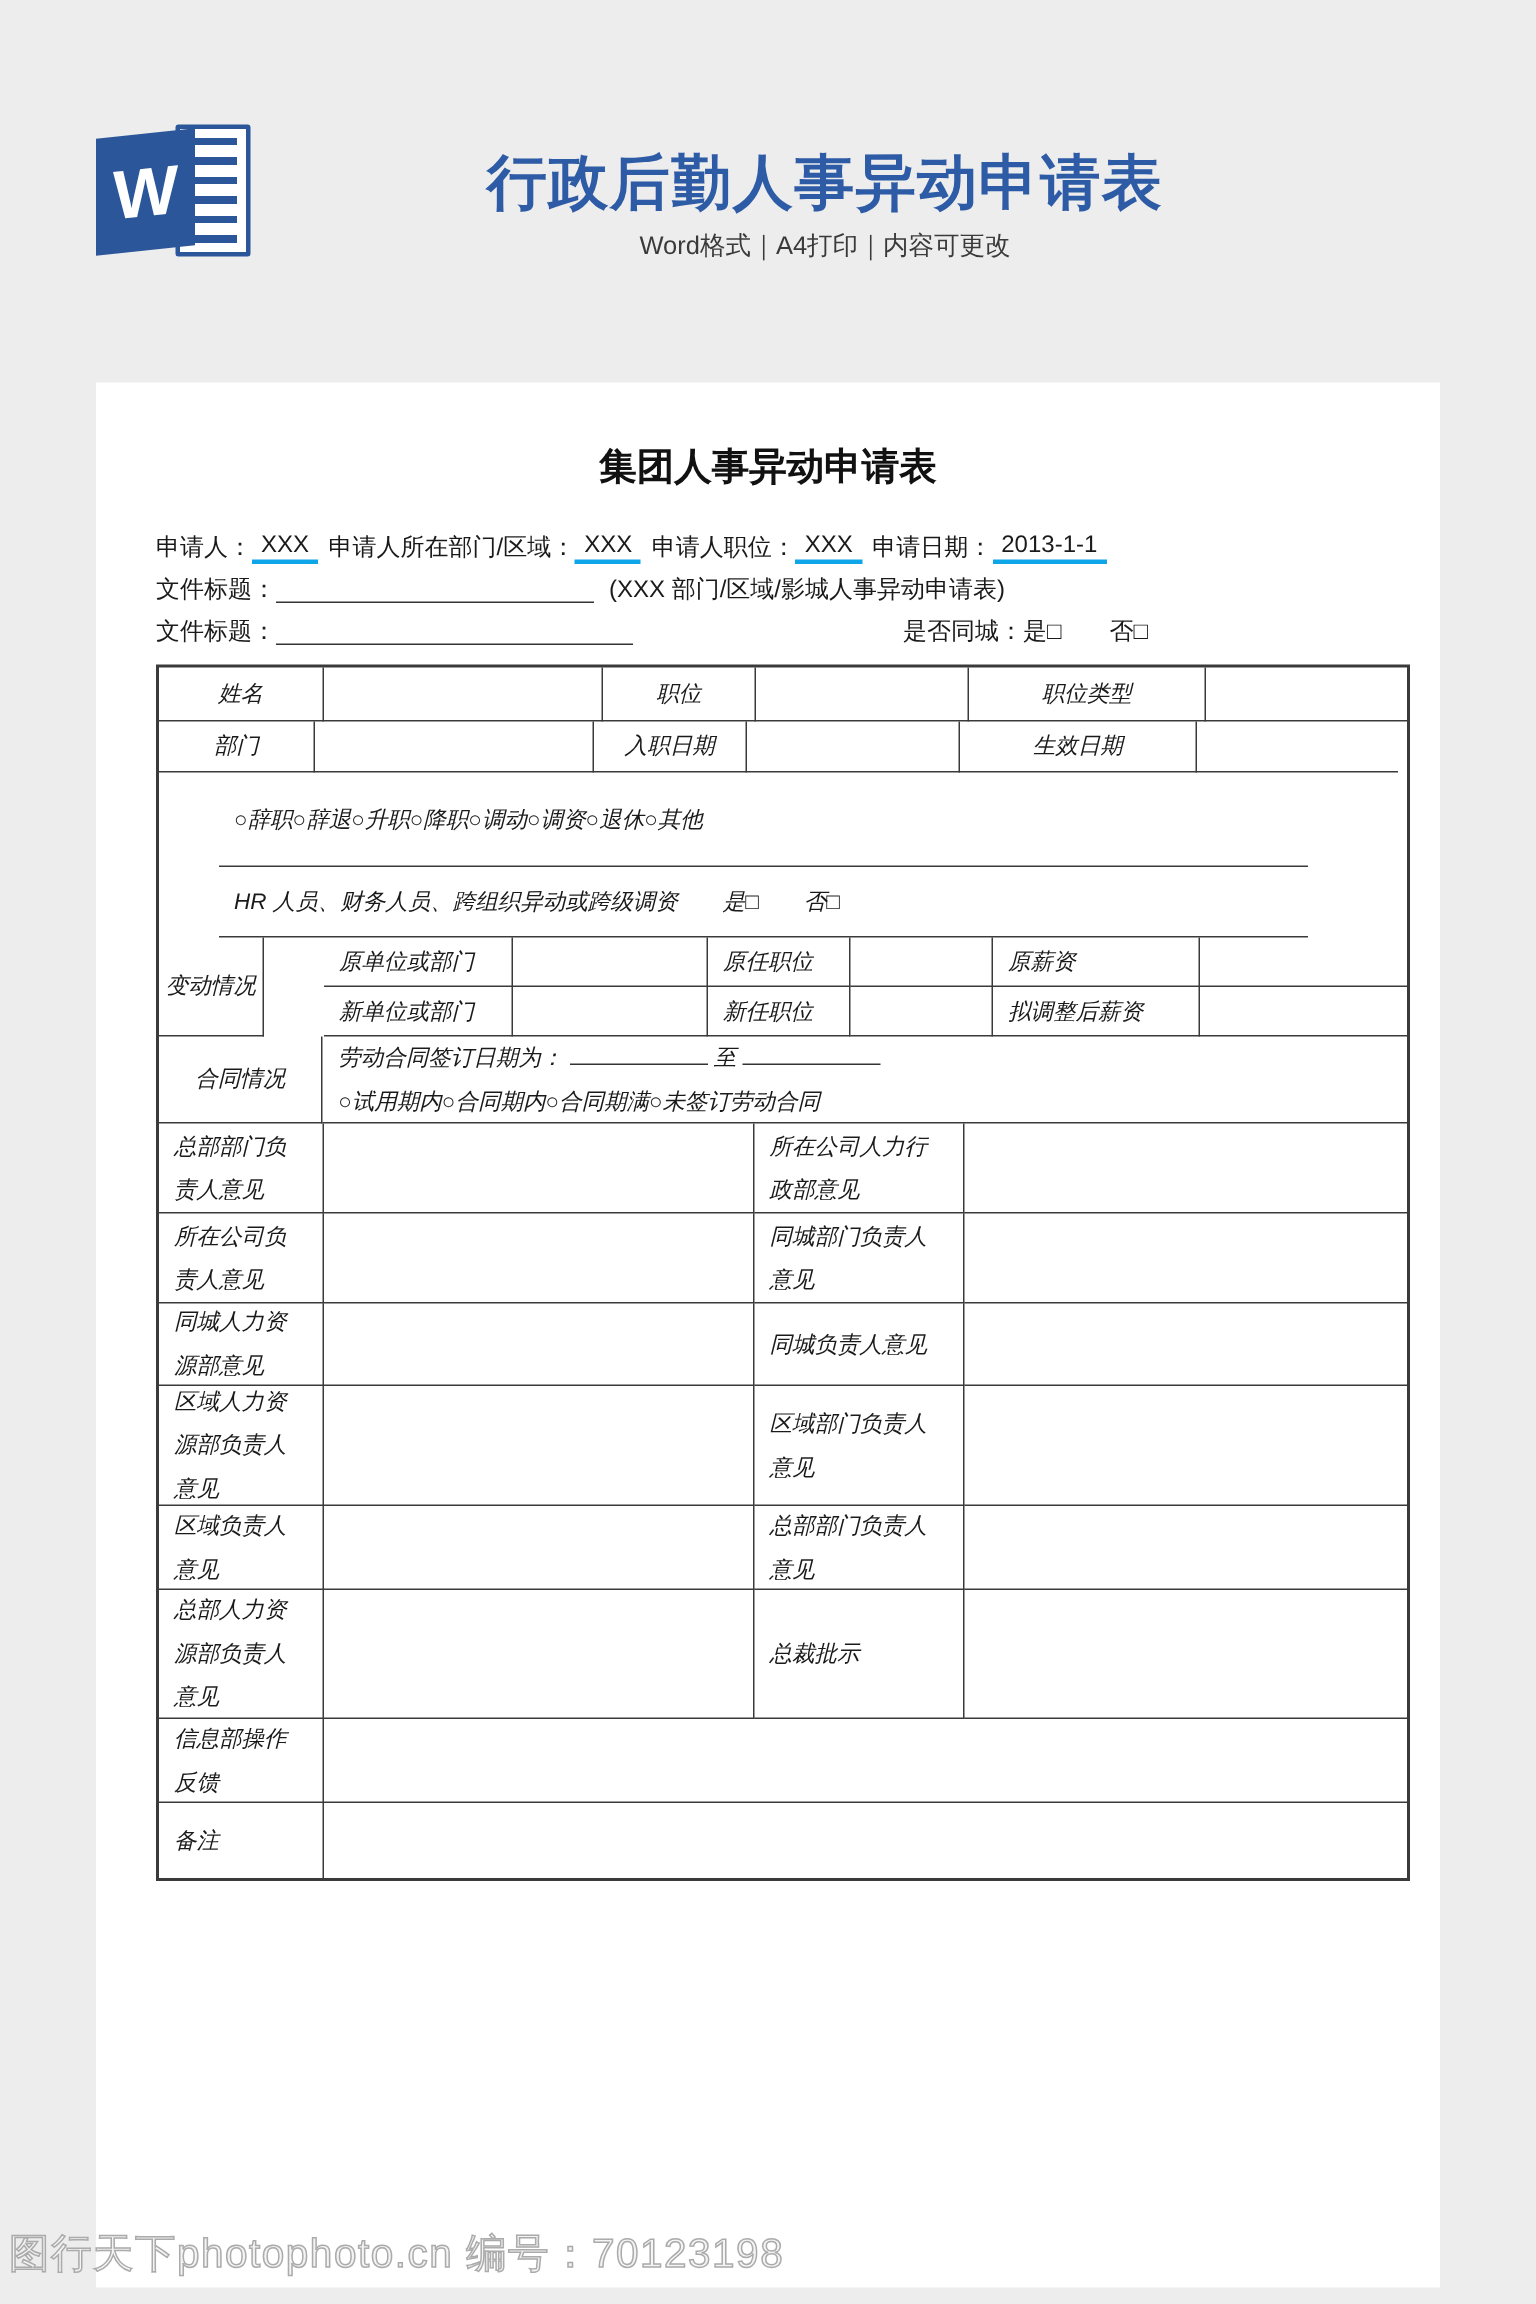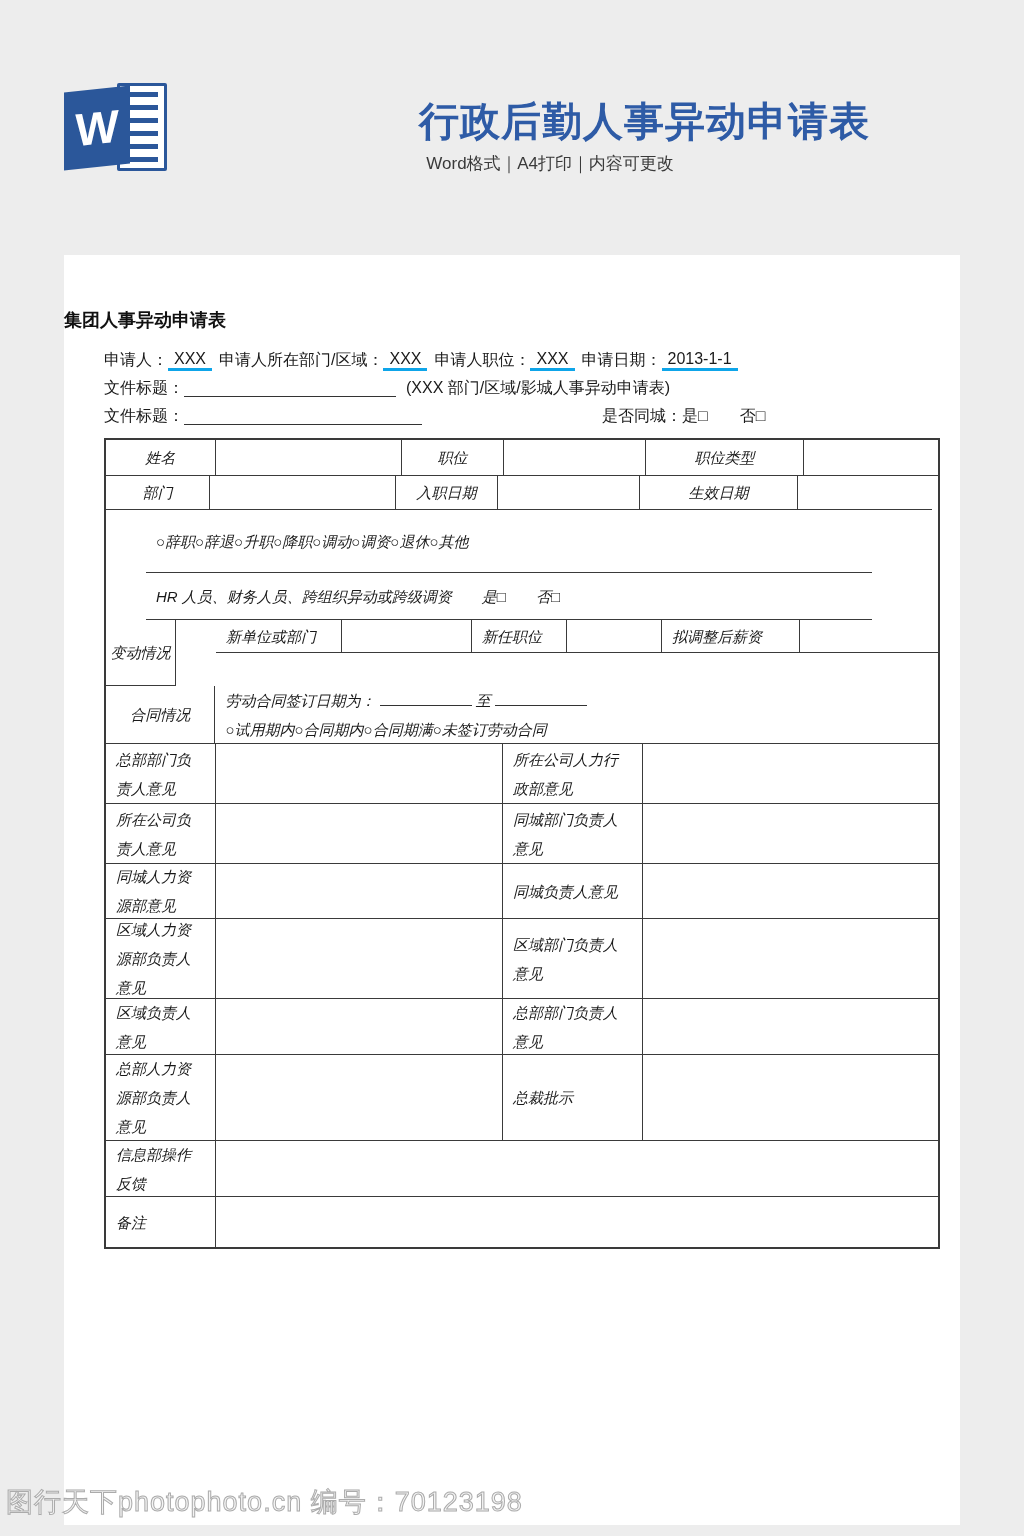--- a/index.html
+++ b/index.html
@@ -23,38 +23,38 @@
     background: repeating-linear-gradient(to bottom, #2b579a 0 5px, #ffffff 5px 13px);
   }
   .word-flag {
     position: absolute; left: 4px; top: 9px; width: 66px; height: 78px;
     background: #2b579a; transform: skewY(-6deg);
     display: flex; align-items: center; justify-content: center;
   }
   .word-flag span { color: #fff; font-size: 46px; font-weight: bold; line-height: 1; }
   .main-title {
     position: absolute; left: 230px; top: 94px; width: 640px;
-    text-align: right; font-size: 40px; font-weight: bold;
+    text-align: center; font-size: 40px; font-weight: bold;
     color: #2e5ba6; letter-spacing: 1px; white-space: nowrap;
   }
   .subtitle {
     position: absolute; left: 230px; top: 152px; width: 640px;
     text-align: center; font-size: 17px; color: #3a3a3a; white-space: nowrap;
   }
 
   
   .page {
     position: absolute; left: 64px; top: 255px; width: 896px; height: 1270px;
     background: #ffffff;
   }
   .doc-title {
-    margin: 0; padding-top: 53px; text-align: left;
-    font-size: 18px; font-weight: bold; color: #111;
-  }
-  .info { margin: 14px 0 0 40px; width: 836px; font-size: 16px; }
+    margin: 0; padding-top: 39px; text-align: center;
+    font-size: 25px; font-weight: bold; color: #111;
+  }
+  .info { margin: 24px 0 0 40px; width: 836px; font-size: 16px; }
   .info-line { height: 28px; display: flex; align-items: center; white-space: nowrap; }
   .u { border-bottom: 3px solid #0ea5e9; padding: 0 6px; margin-right: 7px; }
   .blank { display: inline-block; border-bottom: 1px solid #333; height: 17px; }
   .samecity { margin-left: 180px; }
 
   
   .tbl {
     margin: 8px 0 0 40px; width: 836px; box-sizing: border-box;
     border: 2px solid #3a3a3a; font-size: 15px; font-style: italic;
   }
@@ -164,20 +164,34 @@
       </div>
     </div>
 
     <div class="row" style="height:66px">
       <div class="cell center" style="width:110px">
           <span>变动情况</span>
         </div>
       <div class="stack" style="width:726px">
         <div class="row" style="height:33px">
           <div class="cell pad" style="width:126px">
+              <span>原单位或部门</span>
+            </div>
+          <div class="cell" style="width:130px"></div>
+          <div class="cell pad" style="width:95px">
+              <span>原任职位</span>
+            </div>
+          <div class="cell" style="width:95px"></div>
+          <div class="cell pad" style="width:138px">
+              <span>原薪资</span>
+            </div>
+          <div class="cell noR" style="width:138px"></div>
+        </div>
+        <div class="row" style="height:33px">
+          <div class="cell pad" style="width:126px">
               <span>新单位或部门</span>
             </div>
           <div class="cell" style="width:130px"></div>
           <div class="cell pad" style="width:95px">
               <span>新任职位</span>
             </div>
           <div class="cell" style="width:95px"></div>
           <div class="cell pad" style="width:138px">
               <span>拟调整后薪资</span>
             </div>

